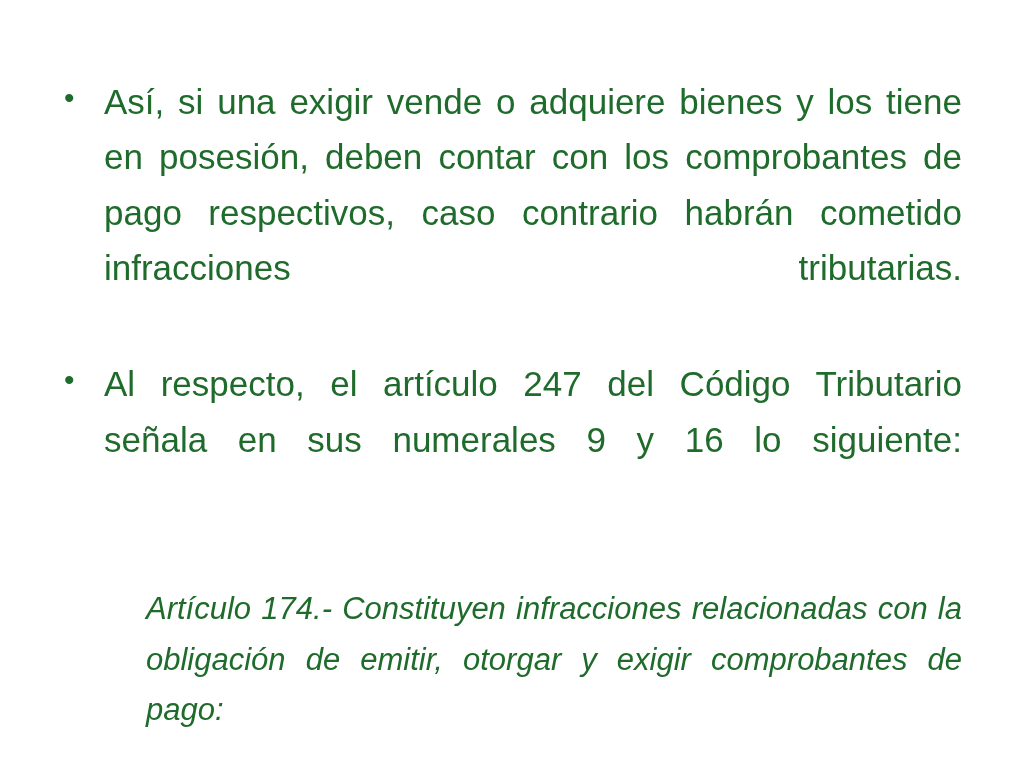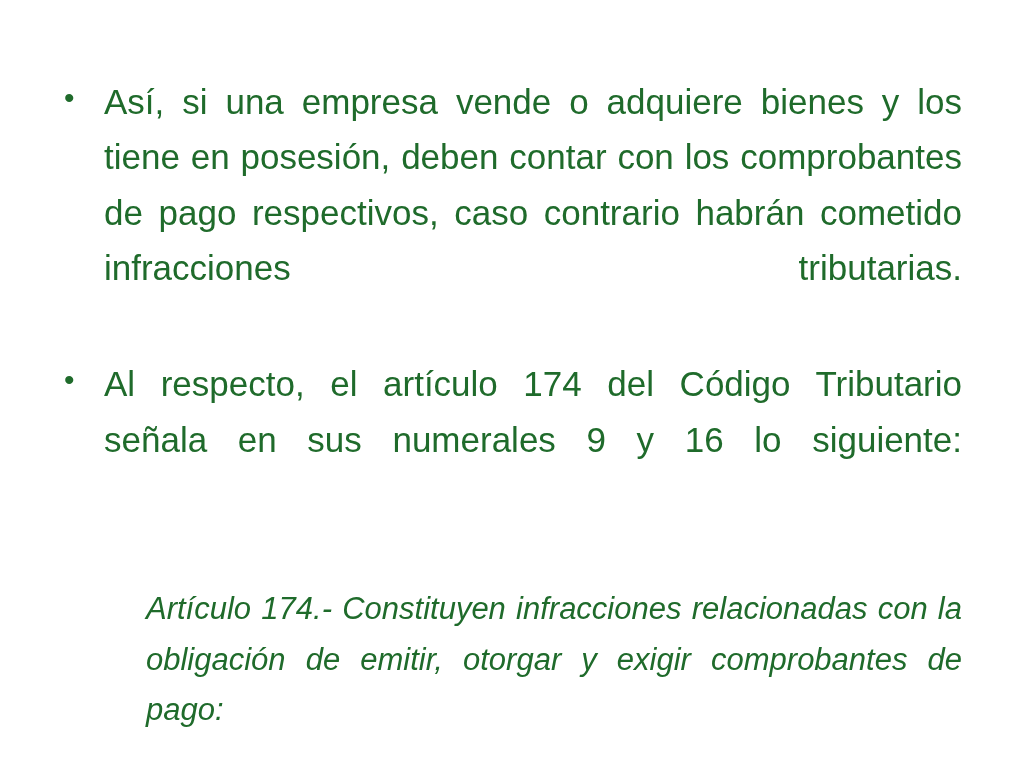--- a/index.html
+++ b/index.html
@@ -72,25 +72,25 @@
 </style>
 </head>
 <body>
 
 <div class="slide">
 
   <div class="bullet-list">
 
     <div class="bullet-item">
       <span class="dot">•</span>
-      <span class="bullet-text">Así, si una empresa vende o adquiere bienes y los tiene en posesión, deben contar con los comprobantes de pago respectivos, caso contrario habrán cometido infracciones tributarias.</span>
+      <span class="bullet-text">Así, si una exigir vende o adquiere bienes y los tiene en posesión, deben contar con los comprobantes de pago respectivos, caso contrario habrán cometido infracciones tributarias.</span>
     </div>
 
     <div class="bullet-item">
       <span class="dot">•</span>
-      <span class="bullet-text">Al respecto, el artículo 174 del Código Tributario señala en sus numerales 9 y 16 lo siguiente:</span>
+      <span class="bullet-text">Al respecto, el artículo 247 del Código Tributario señala en sus numerales 9 y 16 lo siguiente:</span>
     </div>
 
   </div>
 
   <div class="quote-block">Artículo 174.- Constituyen infracciones relacionadas con la obligación de emitir, otorgar y exigir comprobantes de pago:</div>
 
 </div>
 
 </body></html>

